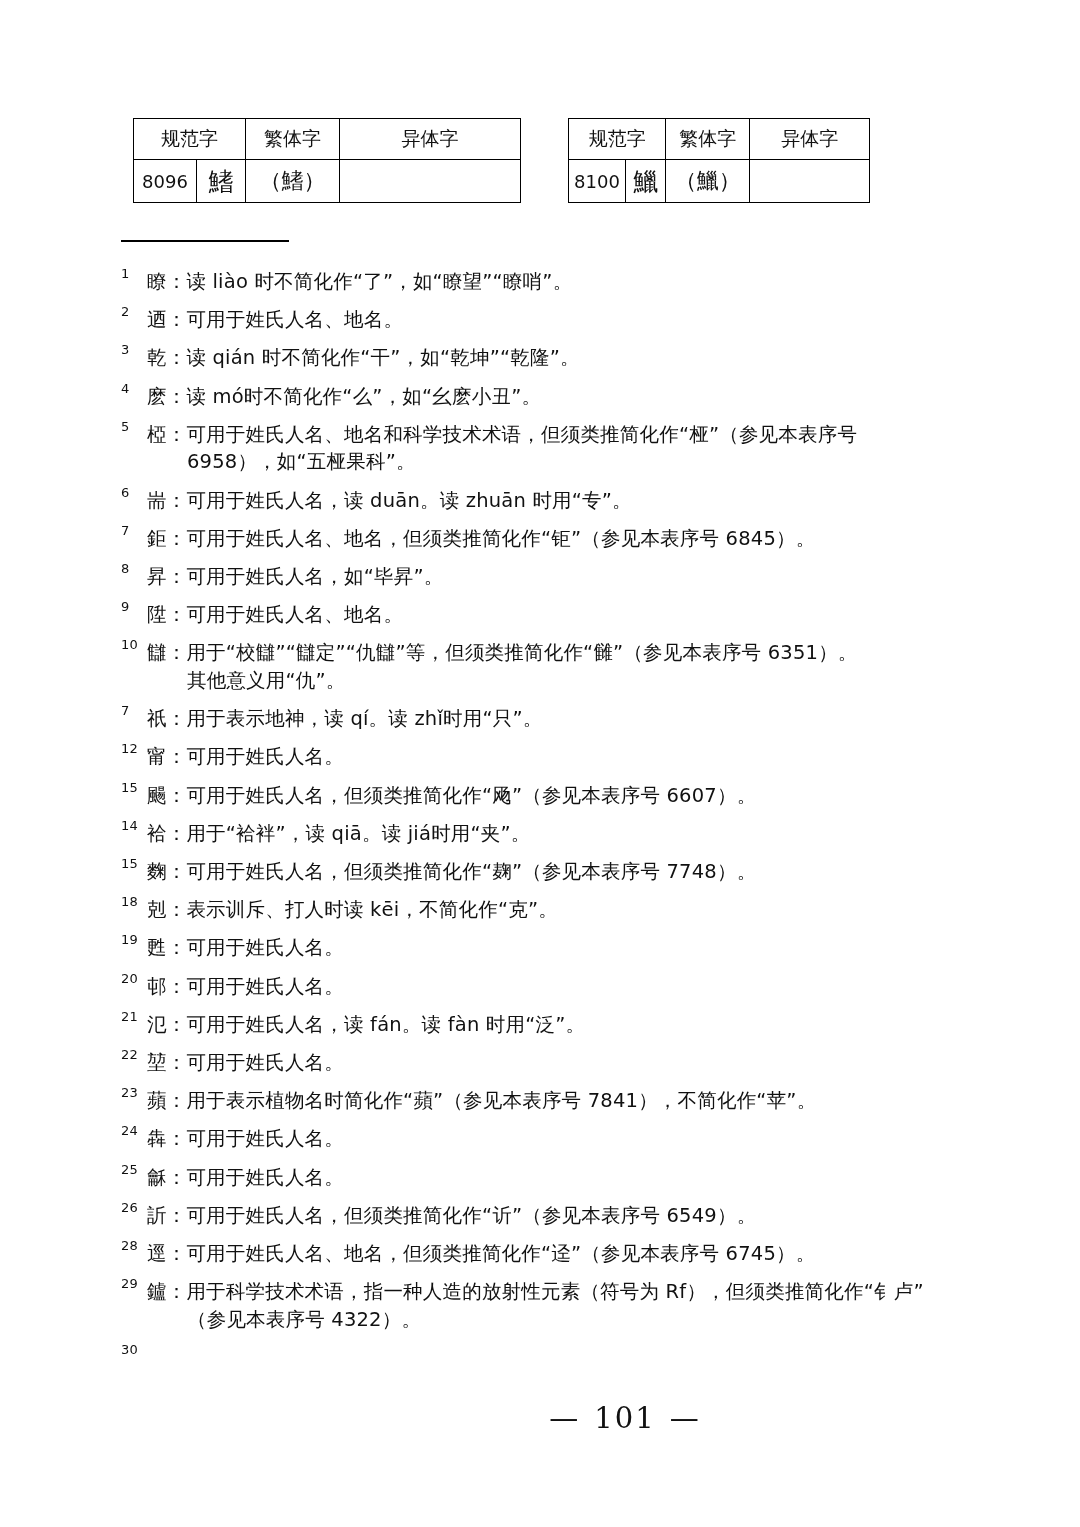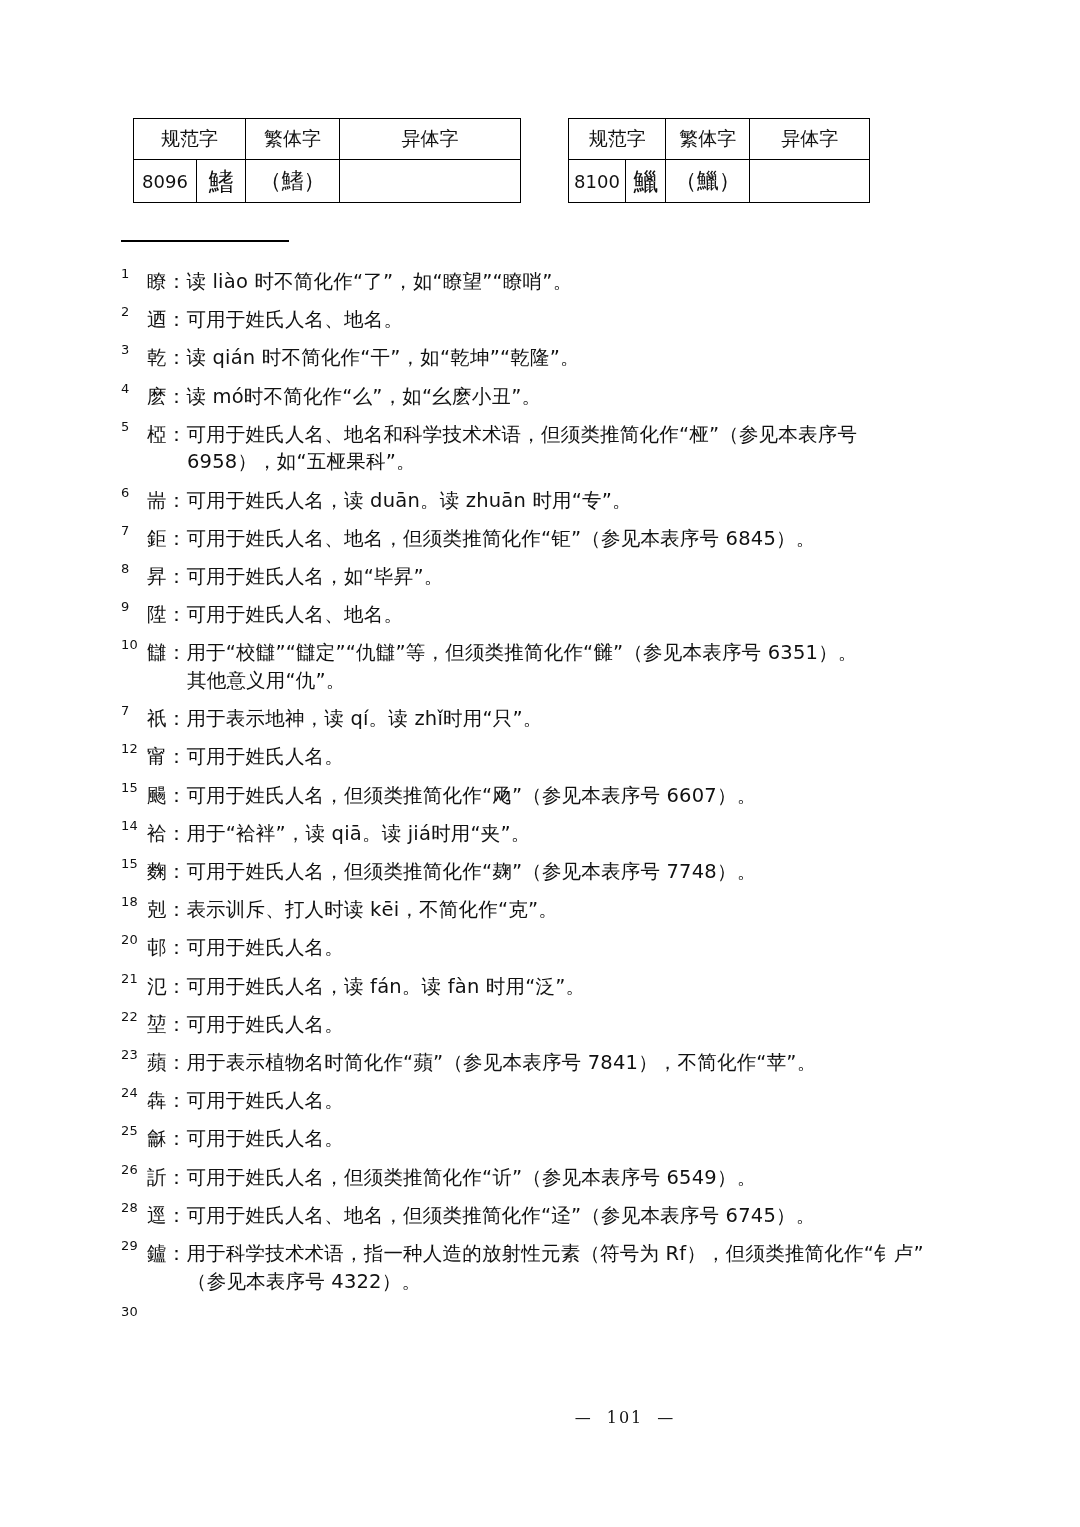--- a/index.html
+++ b/index.html
@@ -109,25 +109,25 @@
     display: inline;
   }
   .note .cont {
     display: block;
     padding-left: 40px;
   }
 
   
   .page-number {
     position: absolute;
-    bottom: 100px;
+    bottom: 92px;
     left: 0;
     width: 1080px;
     text-align: center;
-    font-size: 16px;
+    font-size: 29px;
     font-family: "DejaVu Serif", "Liberation Serif", serif;
     letter-spacing: 2px;
   }
   .page-number .dash {
     display: inline-block;
     padding: 0 14px;
   }
   .pn-inner { margin-left: 170px; }
 </style>
 </head>
@@ -256,20 +256,24 @@
       <span class="body">麴：可用于姓氏人名，但须类推简化作“麹”（参见本表序号 7748）。</span>
     </div>
 
 
 
     <div class="note">
       <span class="marker">18</span>
       <span class="body">剋：表示训斥、打人时读 kēi，不简化作“克”。</span>
     </div>
 
+    <div class="note">
+      <span class="marker">19</span>
+      <span class="body">甦：可用于姓氏人名。</span>
+    </div>
 
     <div class="note">
       <span class="marker">20</span>
       <span class="body">邨：可用于姓氏人名。</span>
     </div>
 
     <div class="note">
       <span class="marker">21</span>
       <span class="body">氾：可用于姓氏人名，读 fán。读 fàn 时用“泛”。</span>
     </div>

